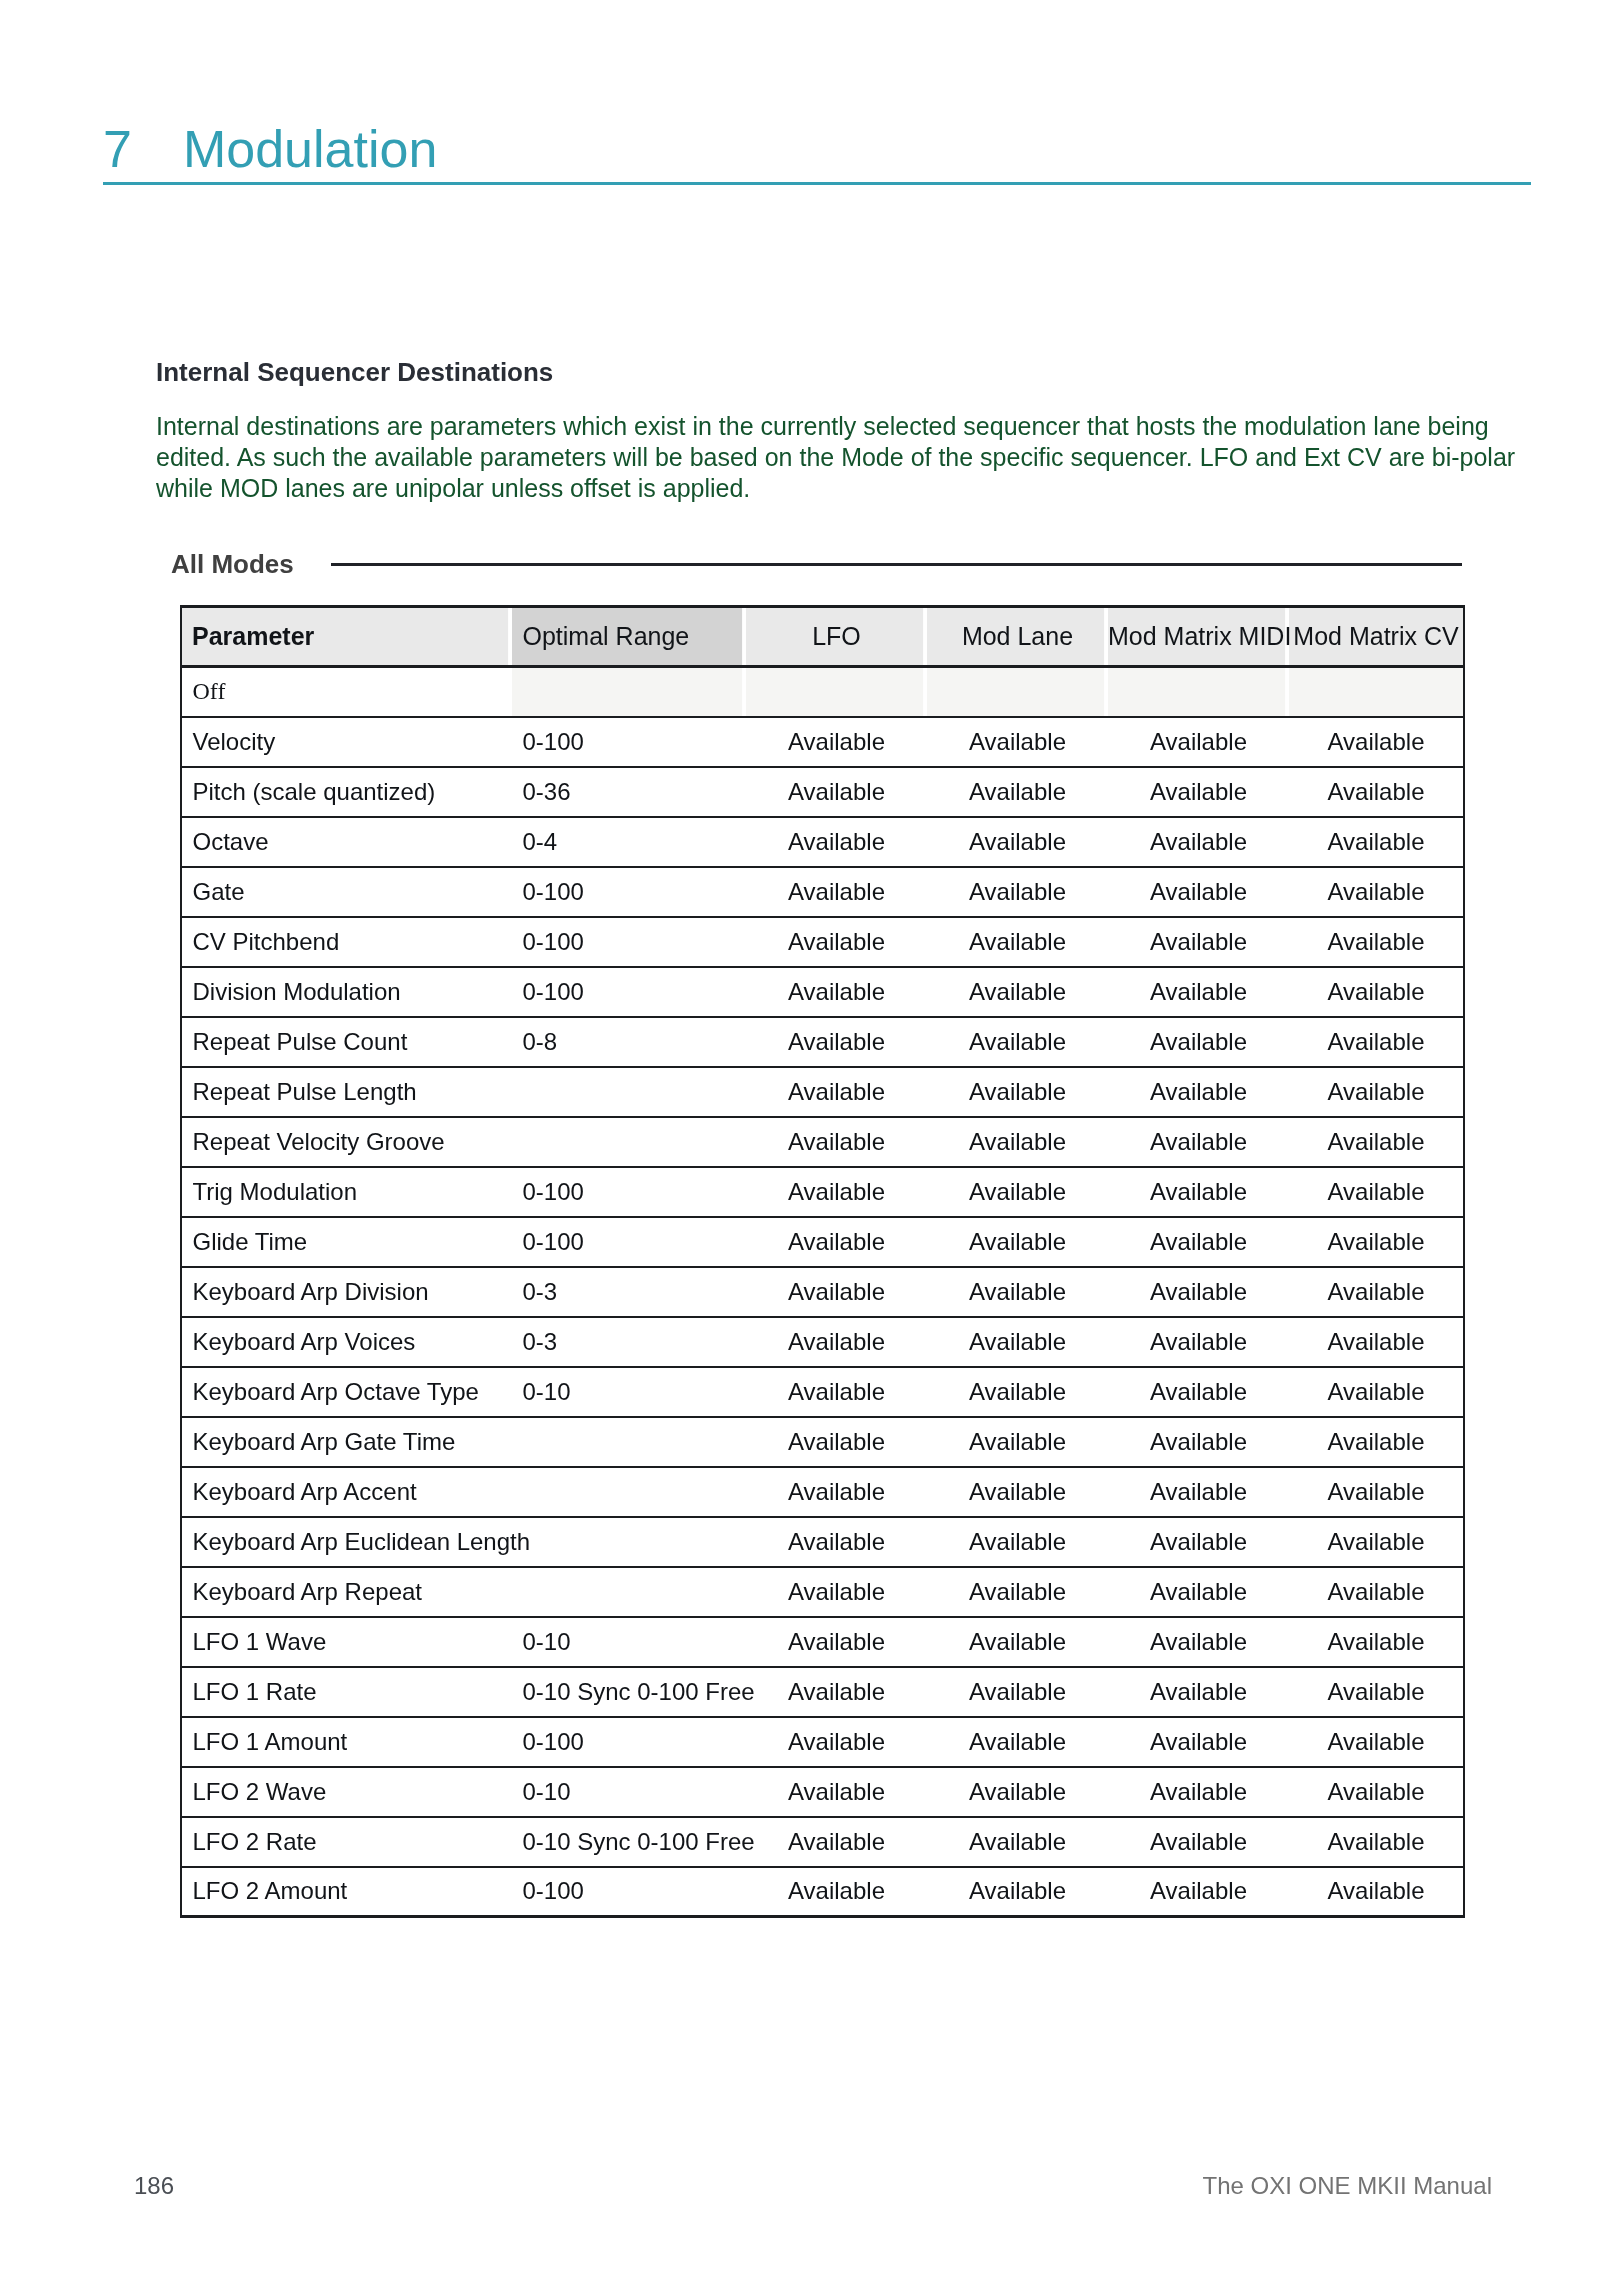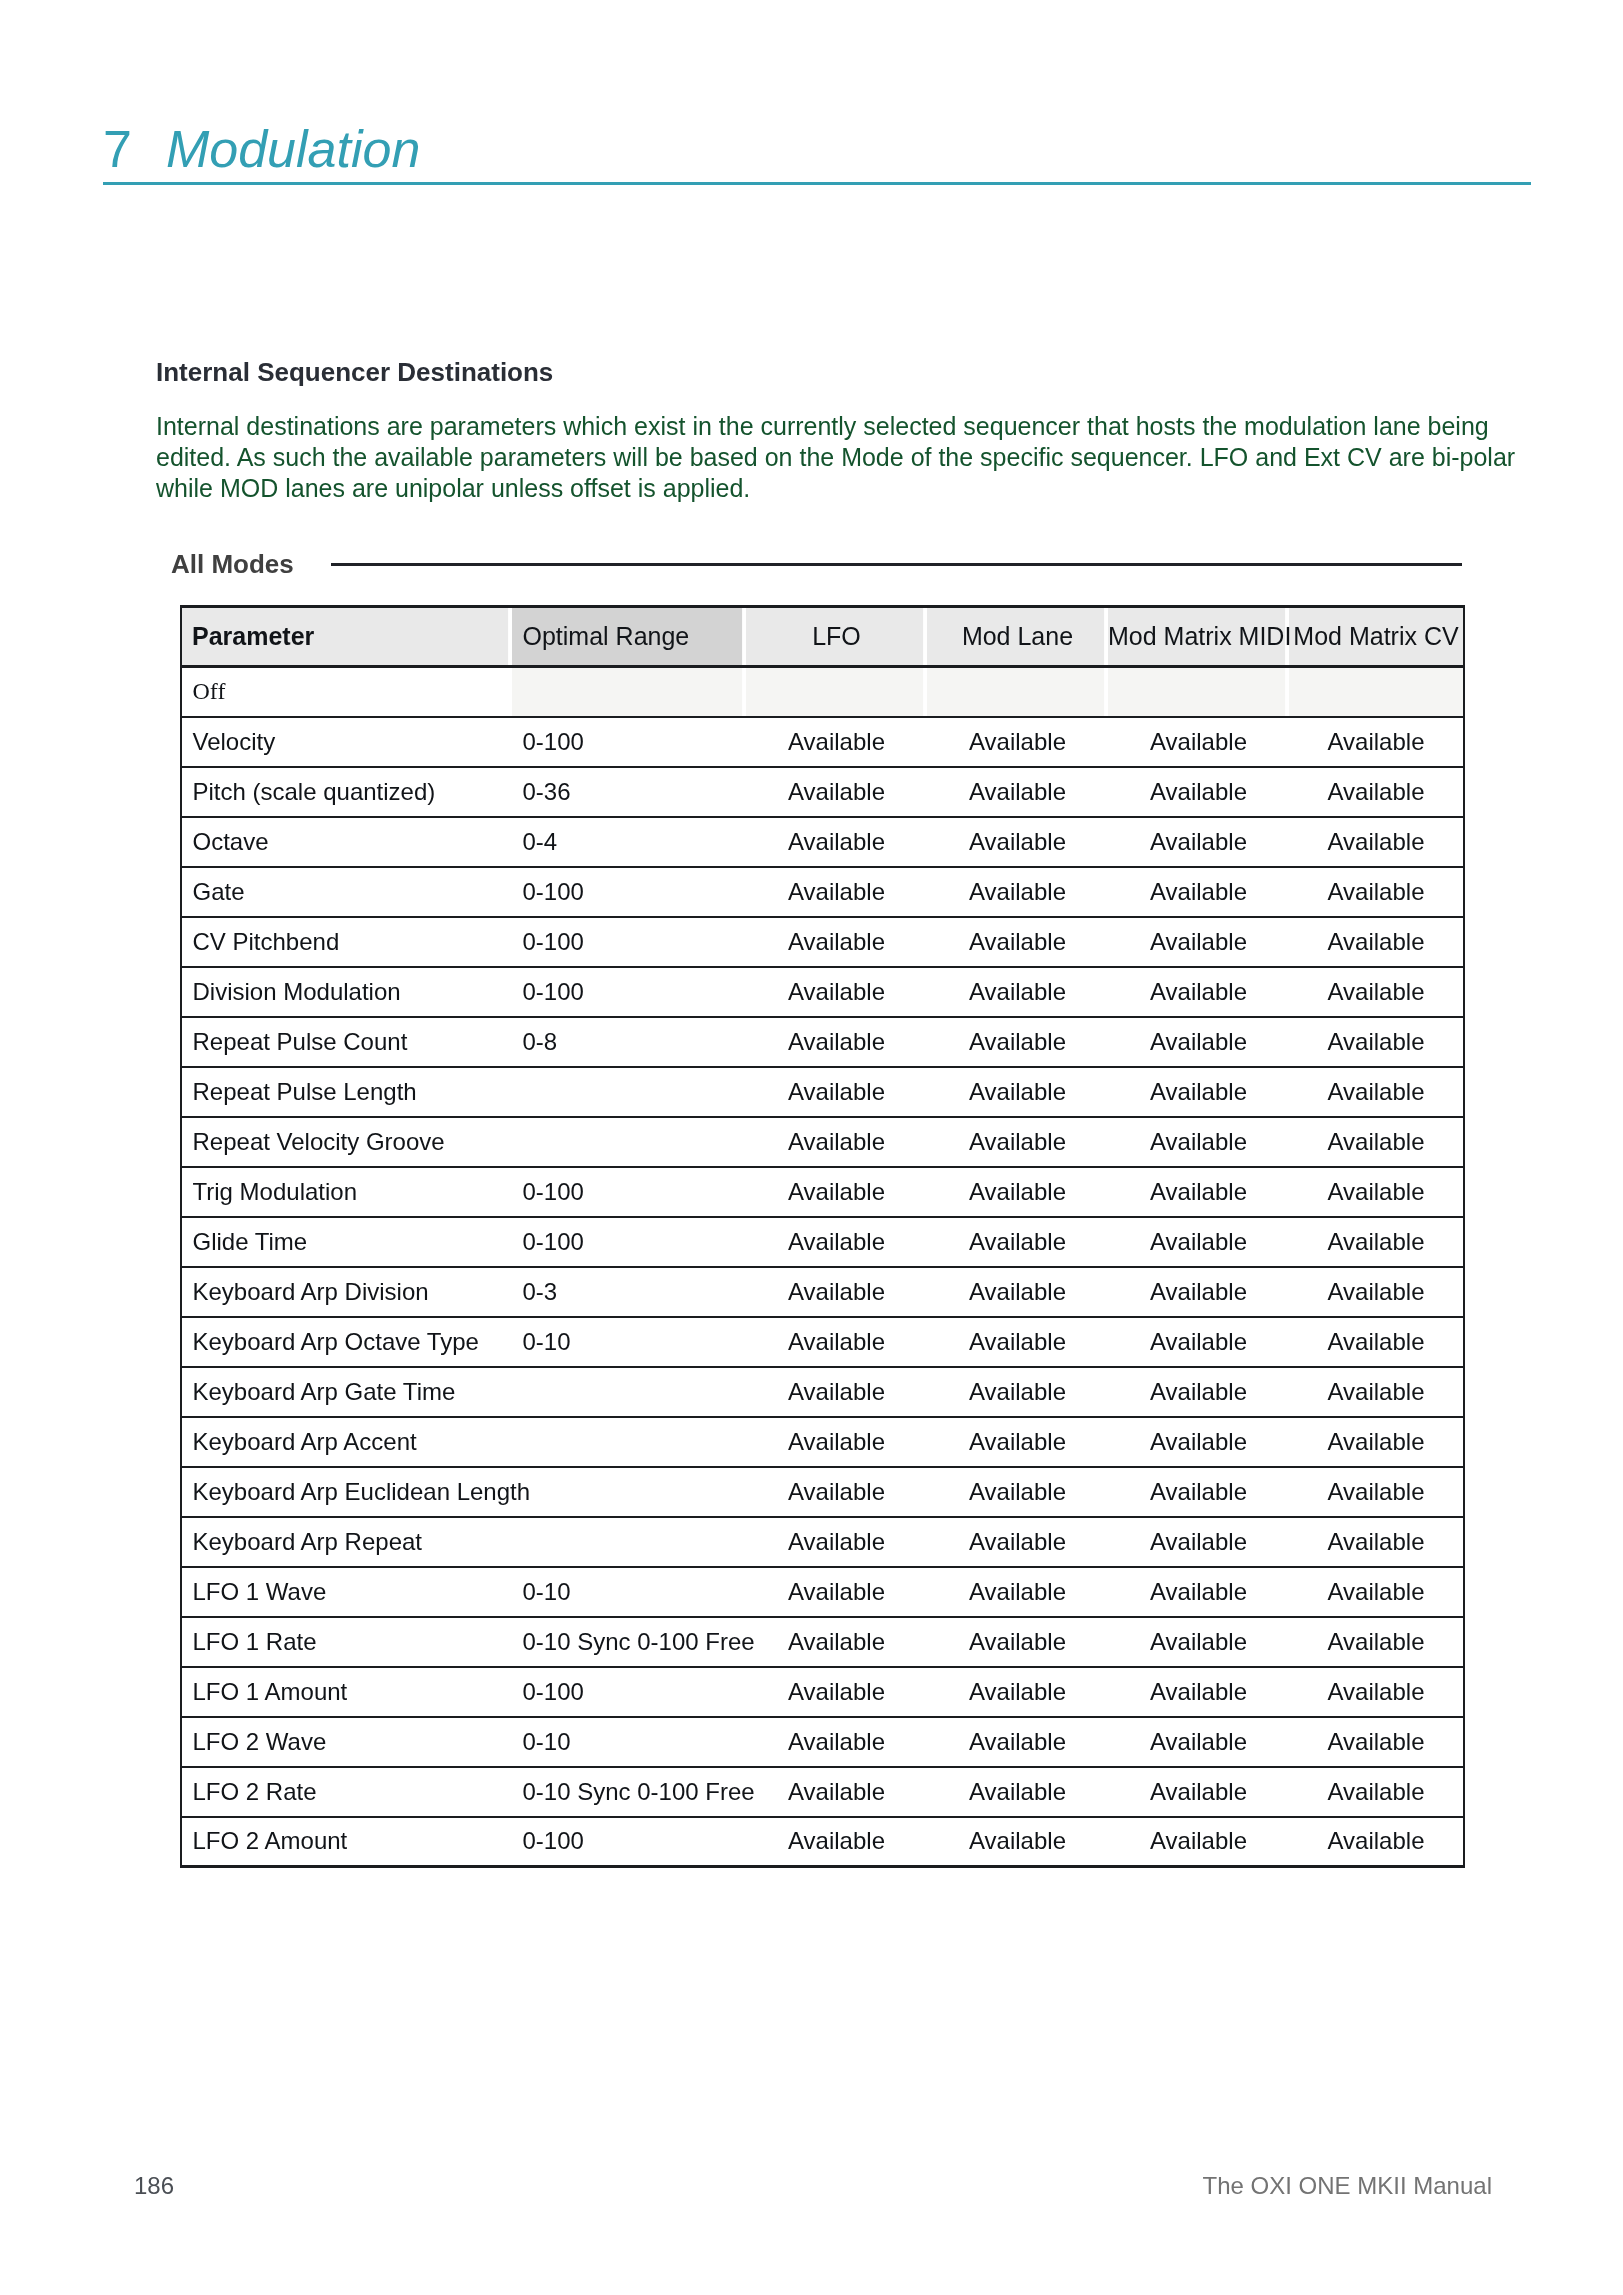--- a/index.html
+++ b/index.html
@@ -22,21 +22,21 @@
     left: 103px;
     top: 123px;
     font-size: 52px;
     line-height: 1;
     font-weight: 400;
     color: #339fb4;
     display: flex;
     align-items: baseline;
   }
   .chapter .num { }
-  .chapter .title { margin-left: 34px; font-style: italic; }
+  .chapter .title { margin-left: 51px; }
   .chapter-rule {
     position: absolute;
     left: 103px;
     top: 182px;
     width: 1428px;
     height: 3.3px;
     background: #339fb4;
   }
 
   
@@ -296,20 +296,28 @@
     </tr>
         <tr>
       <td class="cell-parameter">Keyboard Arp Division</td>
       <td class="cell-range">0-3</td>
       <td>Available</td>
       <td>Available</td>
       <td>Available</td>
       <td>Available</td>
     </tr>
         <tr>
+      <td class="cell-parameter">Keyboard Arp Voices</td>
+      <td class="cell-range">0-3</td>
+      <td>Available</td>
+      <td>Available</td>
+      <td>Available</td>
+      <td>Available</td>
+    </tr>
+        <tr>
       <td class="cell-parameter">Keyboard Arp Octave Type</td>
       <td class="cell-range">0-10</td>
       <td>Available</td>
       <td>Available</td>
       <td>Available</td>
       <td>Available</td>
     </tr>
         <tr>
       <td class="cell-parameter">Keyboard Arp Gate Time</td>
       <td class="cell-range"></td>

